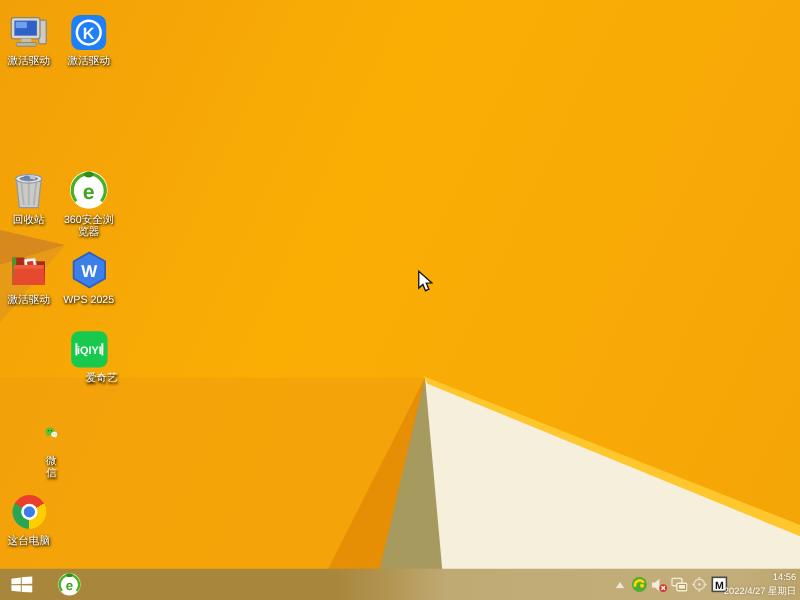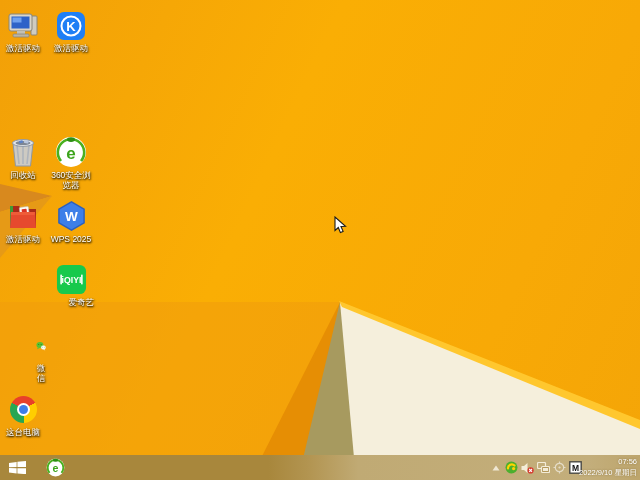--- a/index.html
+++ b/index.html
@@ -234,17 +234,17 @@
       </div>
       <div class="tray-ico">
         <svg width="13" height="13" viewBox="0 0 13 13">
           <rect x="0.8" y="0.8" width="11.4" height="11.4" fill="#FFFFFF" stroke="#4A4A44" stroke-width="1.4"></rect>
           <text x="6.5" y="10" font-size="8.5" font-weight="bold" fill="#111111" text-anchor="middle">M</text>
         </svg>
       </div>
     </div>
 
     <div class="clock">
-      <div>07:56</div>
-      <div>2022/9/10 星期日</div>
+      <div>14:56</div>
+      <div>2022/4/27 星期日</div>
     </div>
   </div>
 </div>
 
 </body></html>

